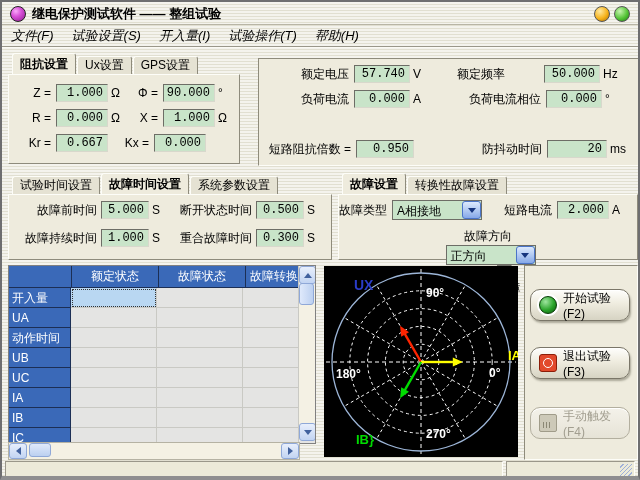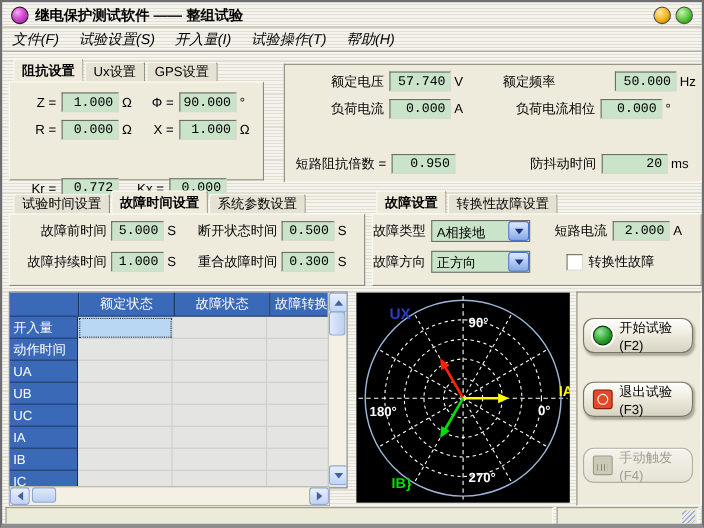--- a/index.html
+++ b/index.html
@@ -119,37 +119,37 @@
       <span class="unit" style="vertical-align:top;">°</span>
     </div>
     <div class="frow" style="left:14px;top:34px;">
       <span class="lbl" style="width:28px;text-align:right;">R =</span>
       <div class="gfield" style="width:44px;margin-left:5px;">0.000</div>
       <span class="unit">Ω</span>
       <span class="lbl" style="width:30px;text-align:right;margin-left:8px;">X =</span>
       <div class="gfield" style="width:44px;margin-left:5px;">1.000</div>
       <span class="unit">Ω</span>
     </div>
-    <div class="frow" style="left:14px;top:59px;margin-top:28px;">
+    <div class="frow" style="left:14px;top:59px;">
       <span class="lbl" style="width:28px;text-align:right;">Kr =</span>
-      <div class="gfield" style="width:44px;margin-left:5px;">0.772</div>
+      <div class="gfield" style="width:44px;margin-left:5px;">0.667</div>
       <span class="unit"></span>
       <span class="lbl" style="width:30px;text-align:right;margin-left:8px;">Kx =</span>
       <div class="gfield" style="width:44px;margin-left:5px;">0.000</div>
       <span class="unit"></span>
     </div>
   </div>
 
   <div class="sunkenp" style="position:absolute;left:256px;top:56px;width:388px;height:106px;">
     <div class="frow" style="left:0;top:6px;width:100%;">
       <span class="lbl" style="width:90px;text-align:right;">额定电压</span>
       <div class="gfield" style="width:48px;margin-left:5px;">57.740</div>
       <span class="unit">V</span>
       <span class="lbl" style="width:120px;text-align:center;">额定频率</span>
-      <div class="gfield" style="width:48px;margin-left:18px;">50.000</div>
+      <div class="gfield" style="width:48px;margin-left:3px;">50.000</div>
       <span class="unit">Hz</span>
     </div>
     <div class="frow" style="left:0;top:31px;width:100%;">
       <span class="lbl" style="width:90px;text-align:right;">负荷电流</span>
       <div class="gfield" style="width:48px;margin-left:5px;">0.000</div>
       <span class="unit">A</span>
       <span class="lbl" style="width:120px;text-align:right;">负荷电流相位</span>
       <div class="gfield" style="width:48px;margin-left:5px;">0.000</div>
       <span class="unit">°</span>
     </div>
@@ -194,21 +194,21 @@
     <div class="frow" style="left:0;top:5px;width:100%;">
       <span class="lbl" style="width:48px;text-align:right;">故障类型</span>
       <div class="combo" style="width:88px;margin-left:5px;">
         <div class="combo-text">A相接地</div>
         <div class="combo-btn"></div>
       </div>
       <span class="lbl" style="width:70px;text-align:right;">短路电流</span>
       <div class="gfield" style="width:44px;margin-left:5px;">2.000</div>
       <span class="unit">A</span>
     </div>
-    <div class="frow" style="left:0;top:33px;width:100%;">
+    <div class="frow" style="left:0;top:33px;width:100%;flex-direction:column;">
       <span class="lbl" style="width:48px;text-align:right;">故障方向</span>
       <div class="combo" style="width:88px;margin-left:5px;">
         <div class="combo-text">正方向</div>
         <div class="combo-btn"></div>
       </div>
       <span style="width:13px;height:13px;background:#fff;border:1px solid;border-color:#6d6d66 #d8d8cc #d8d8cc #6d6d66;margin-left:33px;"></span>
       <span class="lbl" style="margin-left:5px;">转换性故障</span>
     </div>
   </div>
 
@@ -219,27 +219,27 @@
       <div class="colhdr" style="width:86px;">故障状态</div>
       <div class="colhdr" style="width:56px;">故障转换</div>
     </div>
     <div class="trow">
         <div class="rowhdr">开入量</div>
         <div class="tcell selected"></div>
         <div class="tcell"></div>
         <div class="tcell" style="width:56px;"></div>
       </div>
     <div class="trow">
+        <div class="rowhdr">UA</div>
+        <div class="tcell"></div>
+        <div class="tcell"></div>
+        <div class="tcell" style="width:56px;"></div>
+      </div>
+    <div class="trow">
         <div class="rowhdr">动作时间</div>
-        <div class="tcell"></div>
-        <div class="tcell"></div>
-        <div class="tcell" style="width:56px;"></div>
-      </div>
-    <div class="trow">
-        <div class="rowhdr">UA</div>
         <div class="tcell"></div>
         <div class="tcell"></div>
         <div class="tcell" style="width:56px;"></div>
       </div>
     <div class="trow">
         <div class="rowhdr">UB</div>
         <div class="tcell"></div>
         <div class="tcell"></div>
         <div class="tcell" style="width:56px;"></div>
       </div>

